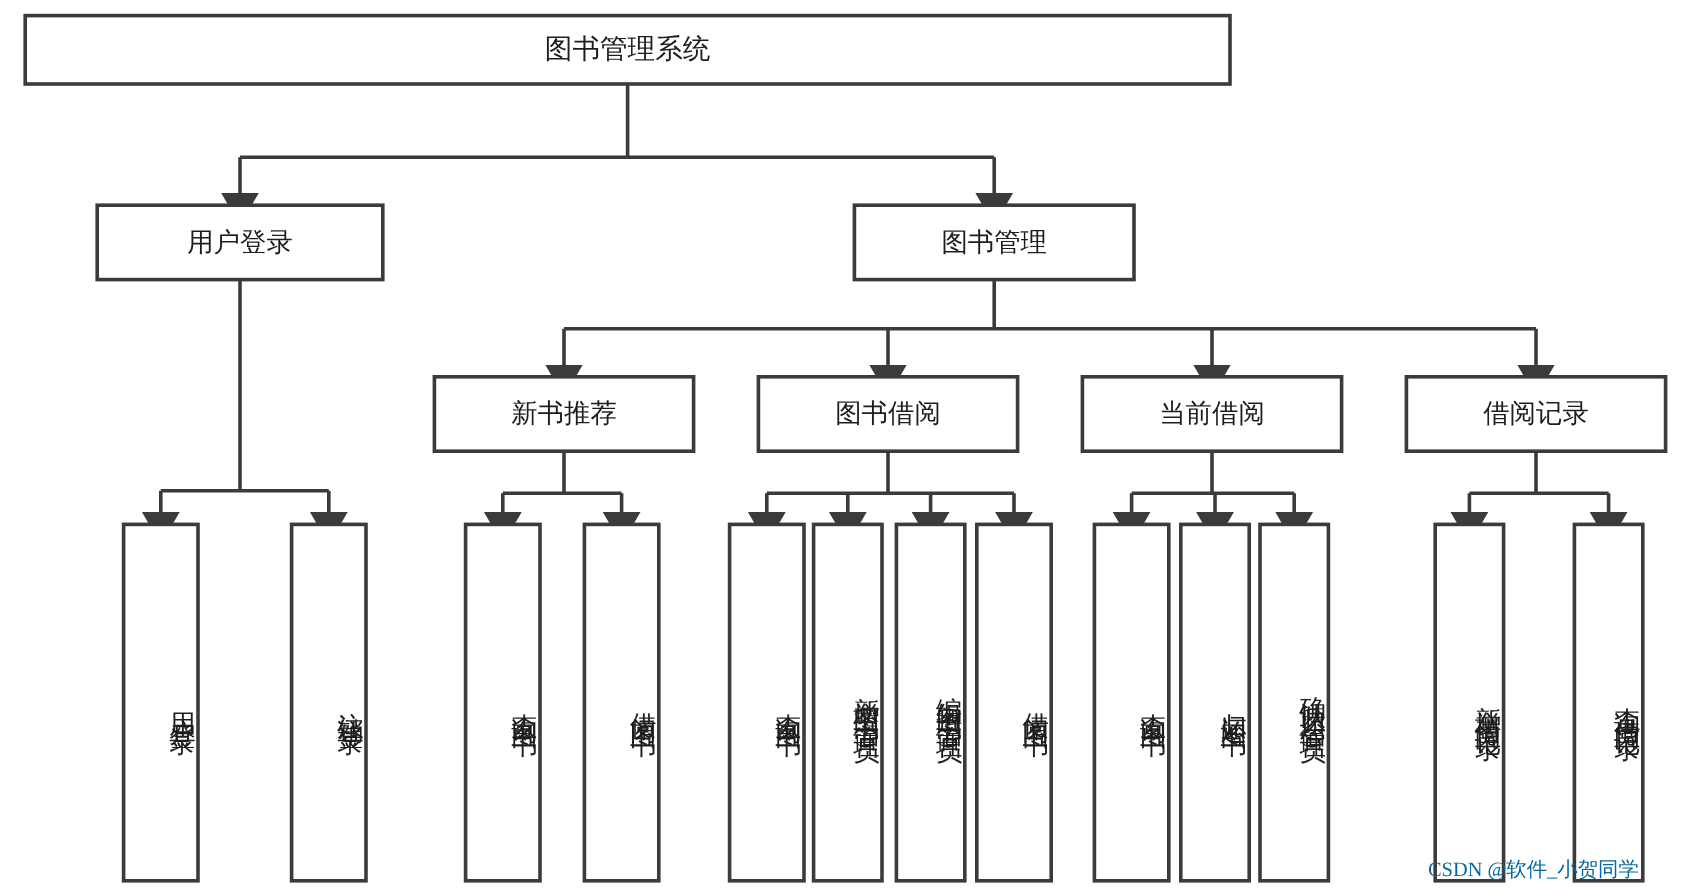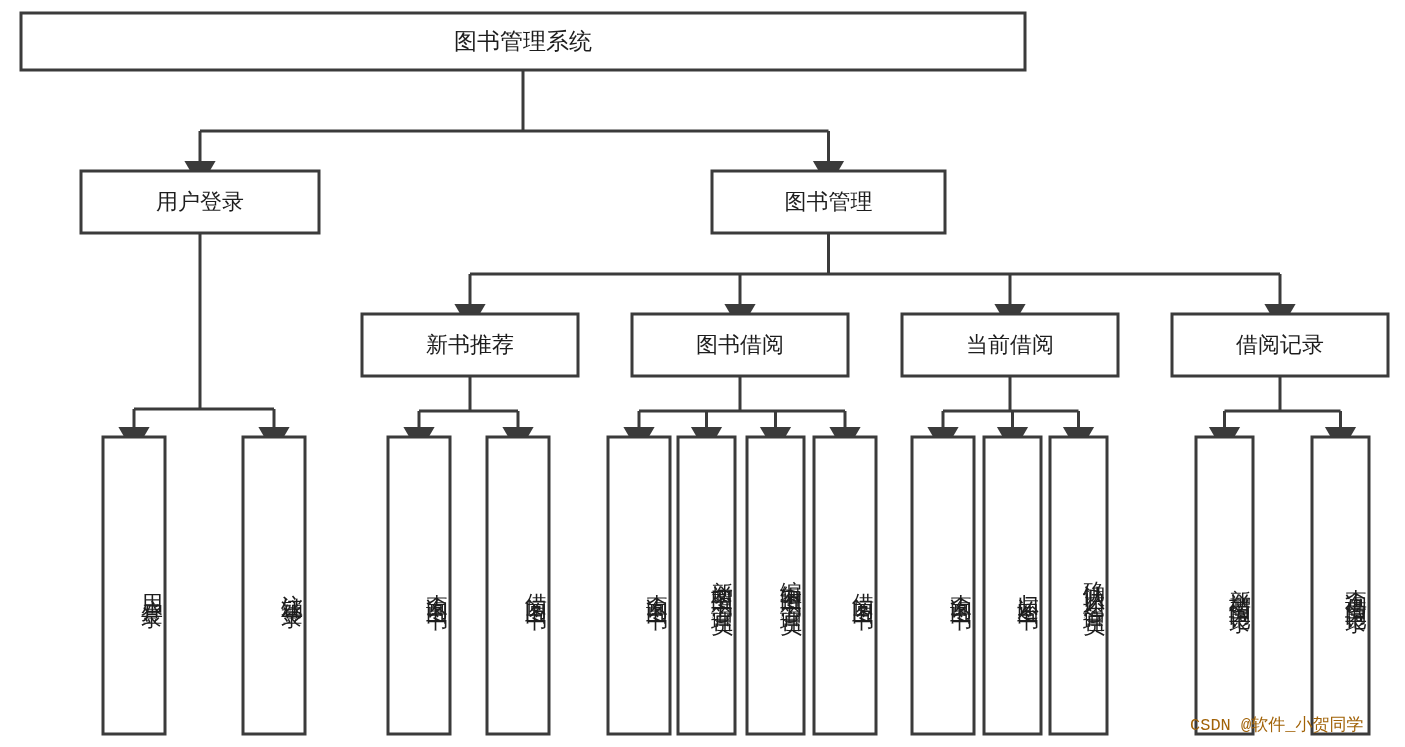--- a/index.html
+++ b/index.html
@@ -30,23 +30,23 @@
     color:#1d1d1d;
     letter-spacing:5px;
     display:flex;
     align-items:flex-start;
     justify-content:center;
     white-space:nowrap;
     pointer-events:none;
   }
   .watermark{
     position:absolute;
-    font-family:Liberation Mono, monospace;
+    font-family:Liberation Serif, serif;
     font-size:17px;
-    color:#a16207;
+    color:#0369a1;
     white-space:nowrap;
     left:1190px;top:713px;
   }
 </style>
 </head>
 <body>
 
 <div id="stage">
 
   <svg id="diagram" viewBox="0 0 1405 747">

